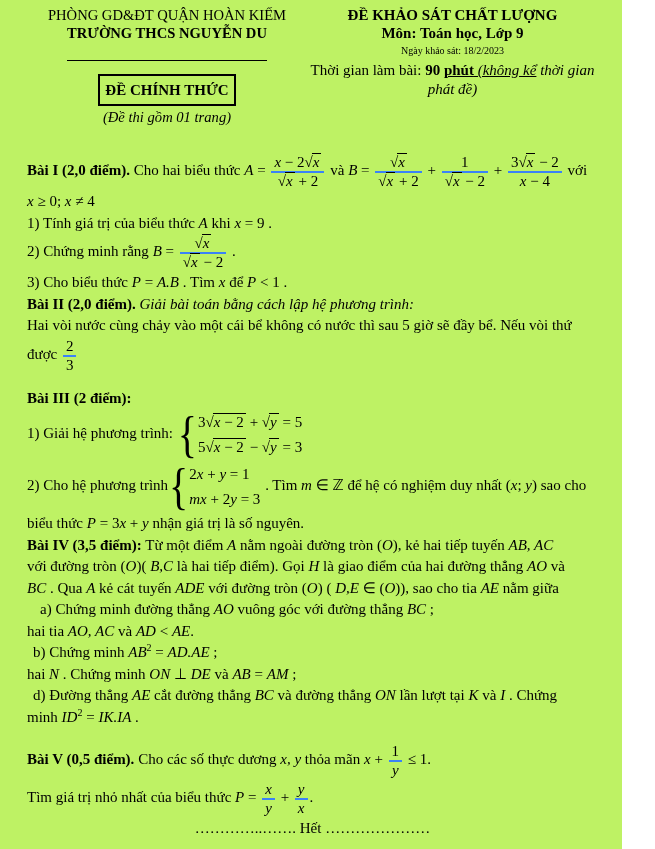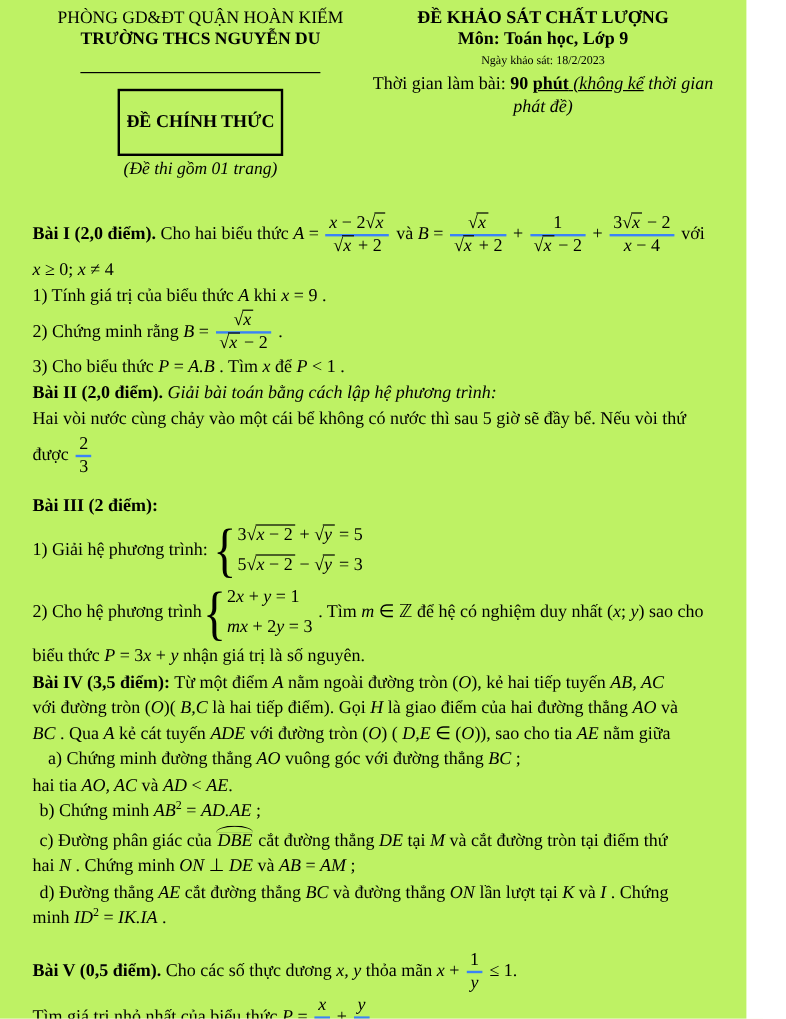--- a/index.html
+++ b/index.html
@@ -7,21 +7,21 @@
     width:622px;height:849px;box-sizing:border-box;background:#bef264;color:#000;
     font-family:Liberation Serif, serif;font-size:15px;
     padding:6px 24px 0 27px;overflow:hidden;position:relative;
   }
   
   .header{display:flex;}
   .h-left{width:280px;text-align:center;}
   .h-right{flex:1;text-align:center;}
   .h-left .dept{font-size:14.6px;line-height:18px;}
   .h-left .school{font-weight:bold;font-size:14.6px;line-height:18px;display:inline-block;border-bottom:1.5px solid #000;padding-bottom:18px;}
-  .stamp-box{display:inline-block;border:2px solid #000;padding:16px 5px;font-weight:bold;font-size:15px;margin-top:13px;line-height:20px;}
+  .stamp-box{display:inline-block;border:2px solid #000;padding:4px 5px;font-weight:bold;font-size:15px;margin-top:13px;line-height:20px;}
   .h-left .note{font-style:italic;font-size:14.6px;line-height:19px;margin-top:2px;}
   .h-right .title{font-weight:bold;font-size:15px;line-height:18px;}
   .h-right .subject{font-weight:bold;font-size:15px;line-height:18px;}
   .h-right .date{font-size:10px;line-height:18px;}
   .h-right .duration{font-size:15px;line-height:19px;margin-top:1px;}
   .boldu{font-weight:bold;text-decoration:underline;}
   .italu{font-style:italic;text-decoration:underline;}
   .bold{font-weight:bold;}
   .ital{font-style:italic;}
   
@@ -95,21 +95,20 @@
             <span class="crow"><span class="mvar">mx</span><span class="txt"> + 2</span><span class="mvar">y</span><span class="txt"> = 3</span></span>
           </span>
         </span><span class="txt"> . Tìm </span><span class="mvar">m</span><span class="txt"> ∈ ℤ để hệ có nghiệm duy nhất (</span><span class="mvar">x</span><span class="txt">; </span><span class="mvar">y</span><span class="txt">) sao cho</span></div>
       <div class="line"><span class="txt">biểu thức </span><span class="mvar">P</span><span class="txt"> = 3</span><span class="mvar">x</span><span class="txt"> + </span><span class="mvar">y</span><span class="txt"> nhận giá trị là số nguyên.</span></div>
       <div class="line"><span class="bold">Bài IV (3,5 điểm):</span><span class="txt"> Từ một điểm </span><span class="mvar">A</span><span class="txt"> nằm ngoài đường tròn (</span><span class="mvar">O</span><span class="txt">), kẻ hai tiếp tuyến </span><span class="mvar">AB, AC</span></div>
       <div class="line"><span class="txt">với đường tròn (</span><span class="mvar">O</span><span class="txt">)( </span><span class="mvar">B,C</span><span class="txt"> là hai tiếp điểm). Gọi </span><span class="mvar">H</span><span class="txt"> là giao điểm của hai đường thẳng </span><span class="mvar">AO</span><span class="txt"> và</span></div>
       <div class="line"><span class="mvar">BC</span><span class="txt"> . Qua </span><span class="mvar">A</span><span class="txt"> kẻ cát tuyến </span><span class="mvar">ADE</span><span class="txt"> với đường tròn (</span><span class="mvar">O</span><span class="txt">) ( </span><span class="mvar">D,E</span><span class="txt"> ∈ (</span><span class="mvar">O</span><span class="txt">)), sao cho tia </span><span class="mvar">AE</span><span class="txt"> nằm giữa</span></div>
       <div class="line ind2"><span class="txt">a) Chứng minh đường thẳng </span><span class="mvar">AO</span><span class="txt"> vuông góc với đường thẳng </span><span class="mvar">BC</span><span class="txt"> ;</span></div>
       <div class="line"><span class="txt">hai tia </span><span class="mvar">AO, AC</span><span class="txt"> và </span><span class="mvar">AD</span><span class="txt"> &lt; </span><span class="mvar">AE</span><span class="txt">.</span></div>
       <div class="line ind1"><span class="txt">b) Chứng minh </span><span class="mvar">AB</span><sup class="msup">2</sup><span class="txt"> = </span><span class="mvar">AD.AE</span><span class="txt"> ;</span></div>
-      <div class="line ind1"><span class="txt">c) Đường phân giác của </span><span class="arc">DBE</span><span class="txt"> cắt đường thẳng </span><span class="mvar">DE</span><span class="txt"> tại </span><span class="mvar">M</span><span class="txt"> và cắt đường tròn tại điểm thứ</span></div>
       <div class="line"><span class="txt">hai </span><span class="mvar">N</span><span class="txt"> . Chứng minh </span><span class="mvar">ON</span><span class="txt"> ⊥ </span><span class="mvar">DE</span><span class="txt"> và </span><span class="mvar">AB</span><span class="txt"> = </span><span class="mvar">AM</span><span class="txt"> ;</span></div>
       <div class="line ind1"><span class="txt">d) Đường thẳng </span><span class="mvar">AE</span><span class="txt"> cắt đường thẳng </span><span class="mvar">BC</span><span class="txt"> và đường thẳng </span><span class="mvar">ON</span><span class="txt"> lần lượt tại </span><span class="mvar">K</span><span class="txt"> và </span><span class="mvar">I</span><span class="txt"> . Chứng</span></div>
       <div class="line"><span class="txt">minh </span><span class="mvar">ID</span><sup class="msup">2</sup><span class="txt"> = </span><span class="mvar">IK.IA</span><span class="txt"> .</span></div>
       <div class="line mt14"><span class="bold">Bài V (0,5 điểm).</span><span class="txt"> Cho các số thực dương </span><span class="mvar">x, y</span><span class="txt"> thỏa mãn </span><span class="mvar">x</span><span class="txt"> + </span><span class="frac"><span class="fnum"><span class="txt">1</span></span><span class="fden"><span class="mvar">y</span></span></span><span class="txt"> ≤ 1.</span></div>
       <div class="line"><span class="txt">Tìm giá trị nhỏ nhất của biểu thức </span><span class="mvar">P</span><span class="txt"> = </span><span class="frac"><span class="fnum"><span class="mvar">x</span></span><span class="fden"><span class="mvar">y</span></span></span><span class="txt"> + </span><span class="frac"><span class="fnum"><span class="mvar">y</span></span><span class="fden"><span class="mvar">x</span></span></span><span class="txt">.</span></div>
       <div class="line center"><span class="txt">…………..……. Hết …………………</span></div>
     </div>
 </div>
 
 </body></html>

